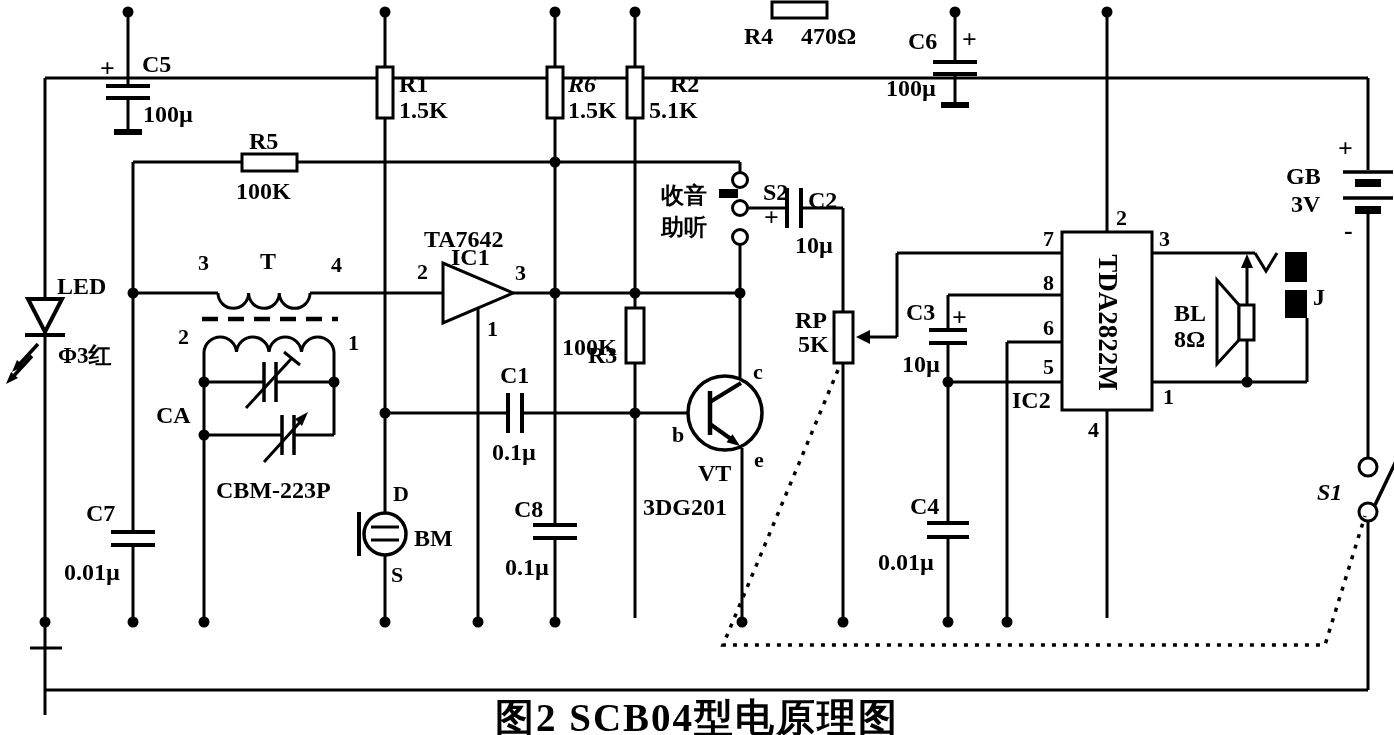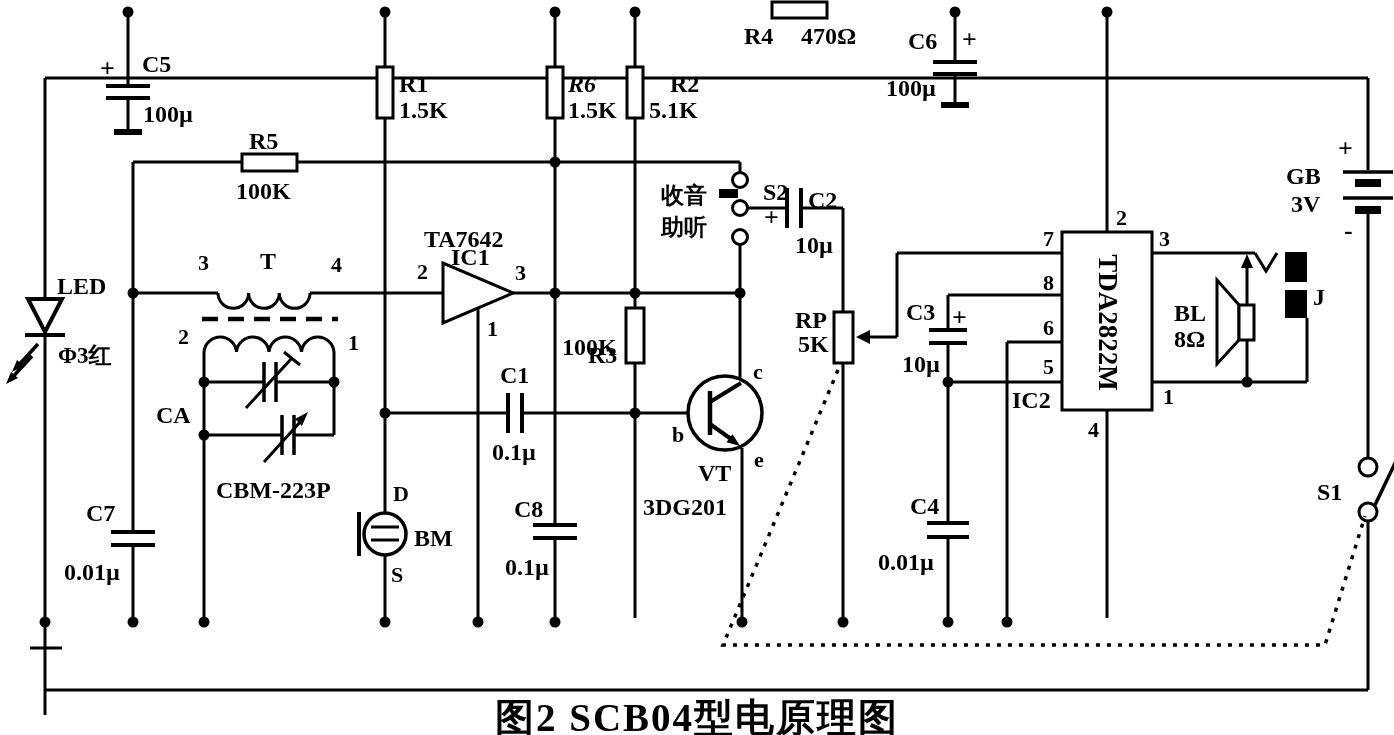--- a/index.html
+++ b/index.html
@@ -327,17 +327,17 @@
 <span class="lb s22" style="left:1116px;top:207px;">2</span>
 <span class="lb s22" style="left:1159px;top:228px;">3</span>
 <span class="lb s22" style="left:1163px;top:386px;">1</span>
 <span class="lb s22" style="left:1088px;top:419px;">4</span>
 <span class="lb s24" style="left:1012px;top:388px;">IC2</span>
 <span class="ic2name">TDA2822M</span>
 
 <span class="lb s24" style="left:1174px;top:301px;">BL</span>
 <span class="lb s24" style="left:1174px;top:327px;">8Ω</span>
 <span class="lb s24" style="left:1313px;top:285px;">J</span>
-<span class="lb s24" style="left:1317px;top:480px;">S1</span>
+<span class="lb s24" style="left:1317px;top:480px;font-style:italic;">S1</span>
 
 <div class="caption">图2  SCB04型电原理图</div>
 
 </div>
 
 </body></html>

